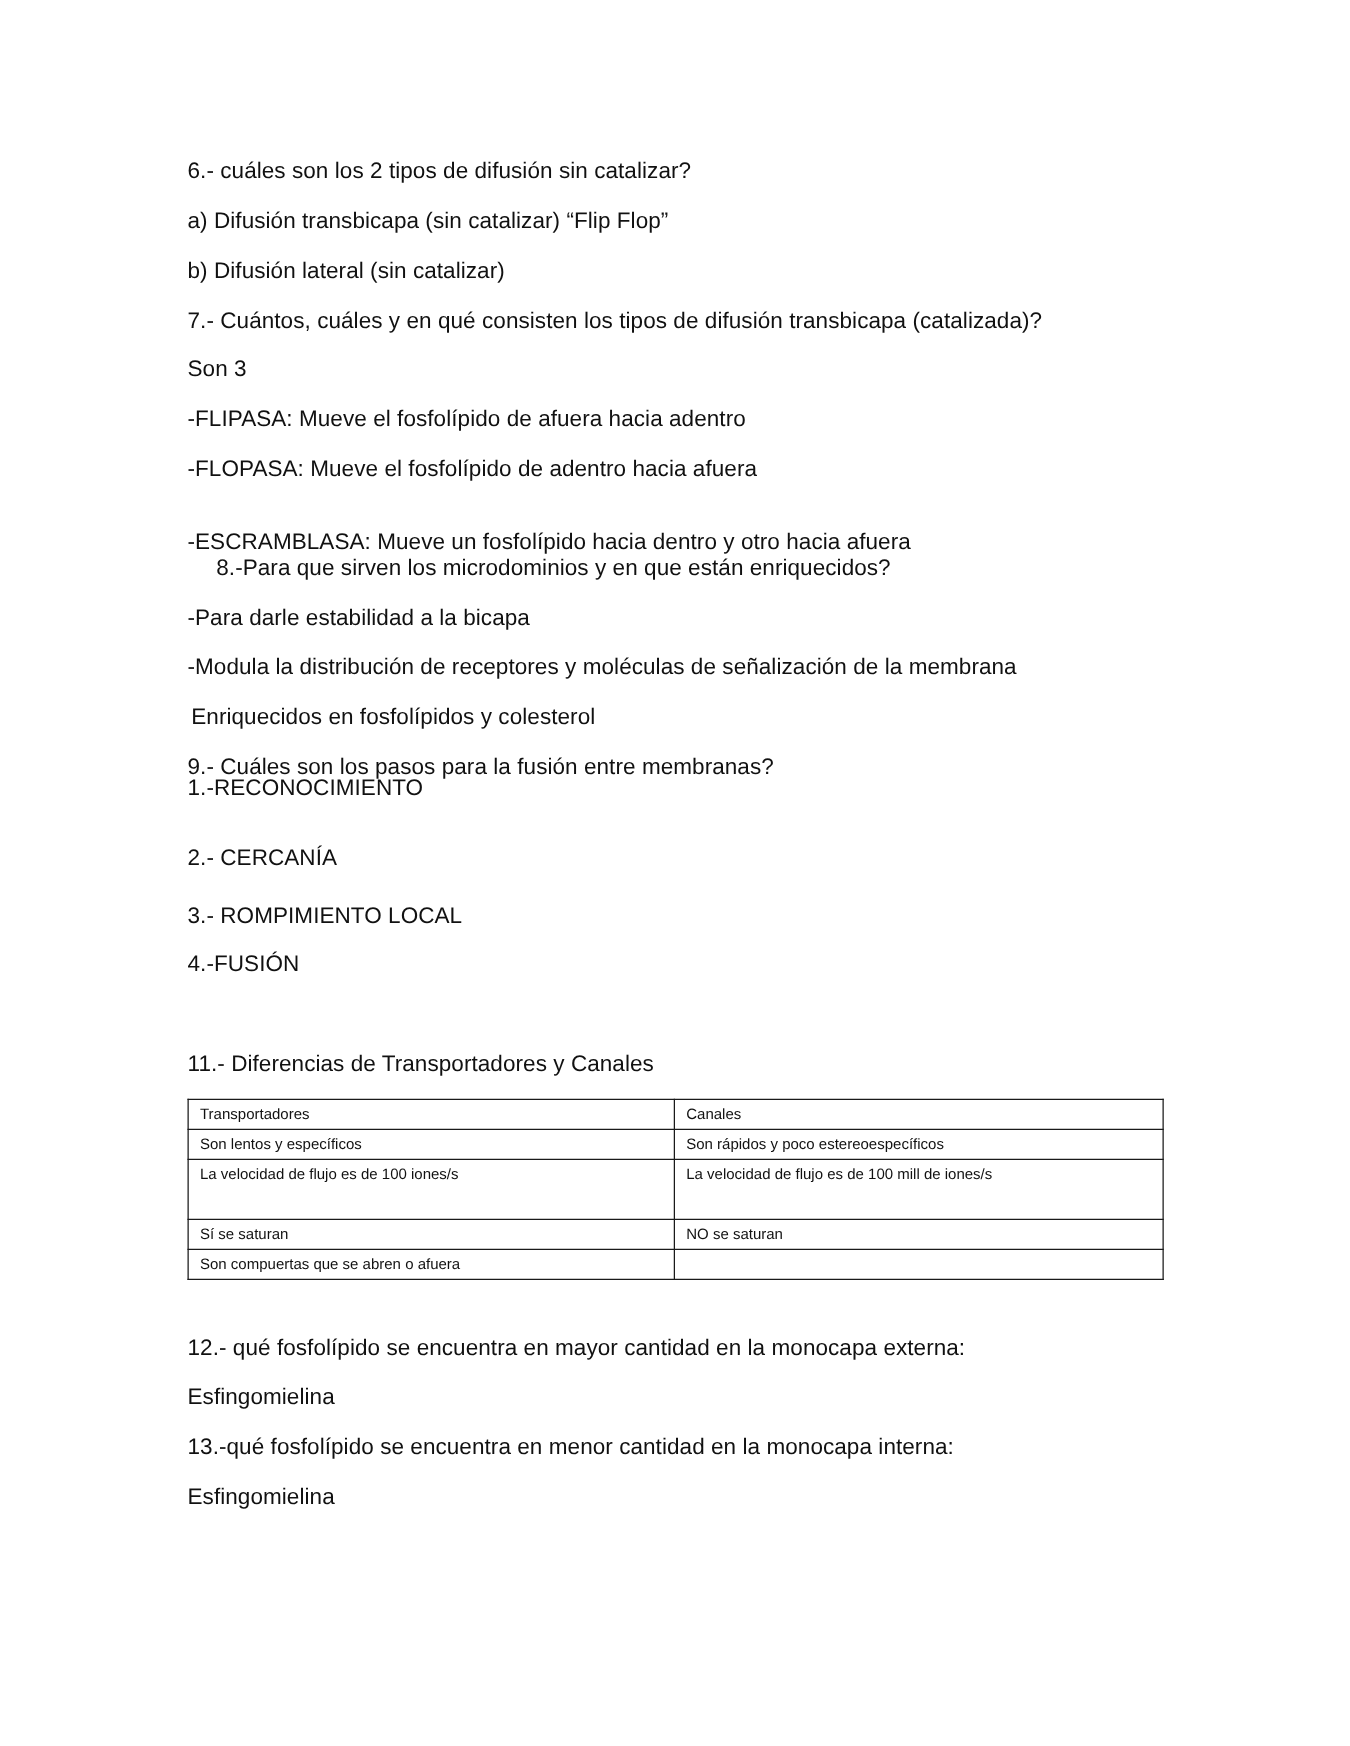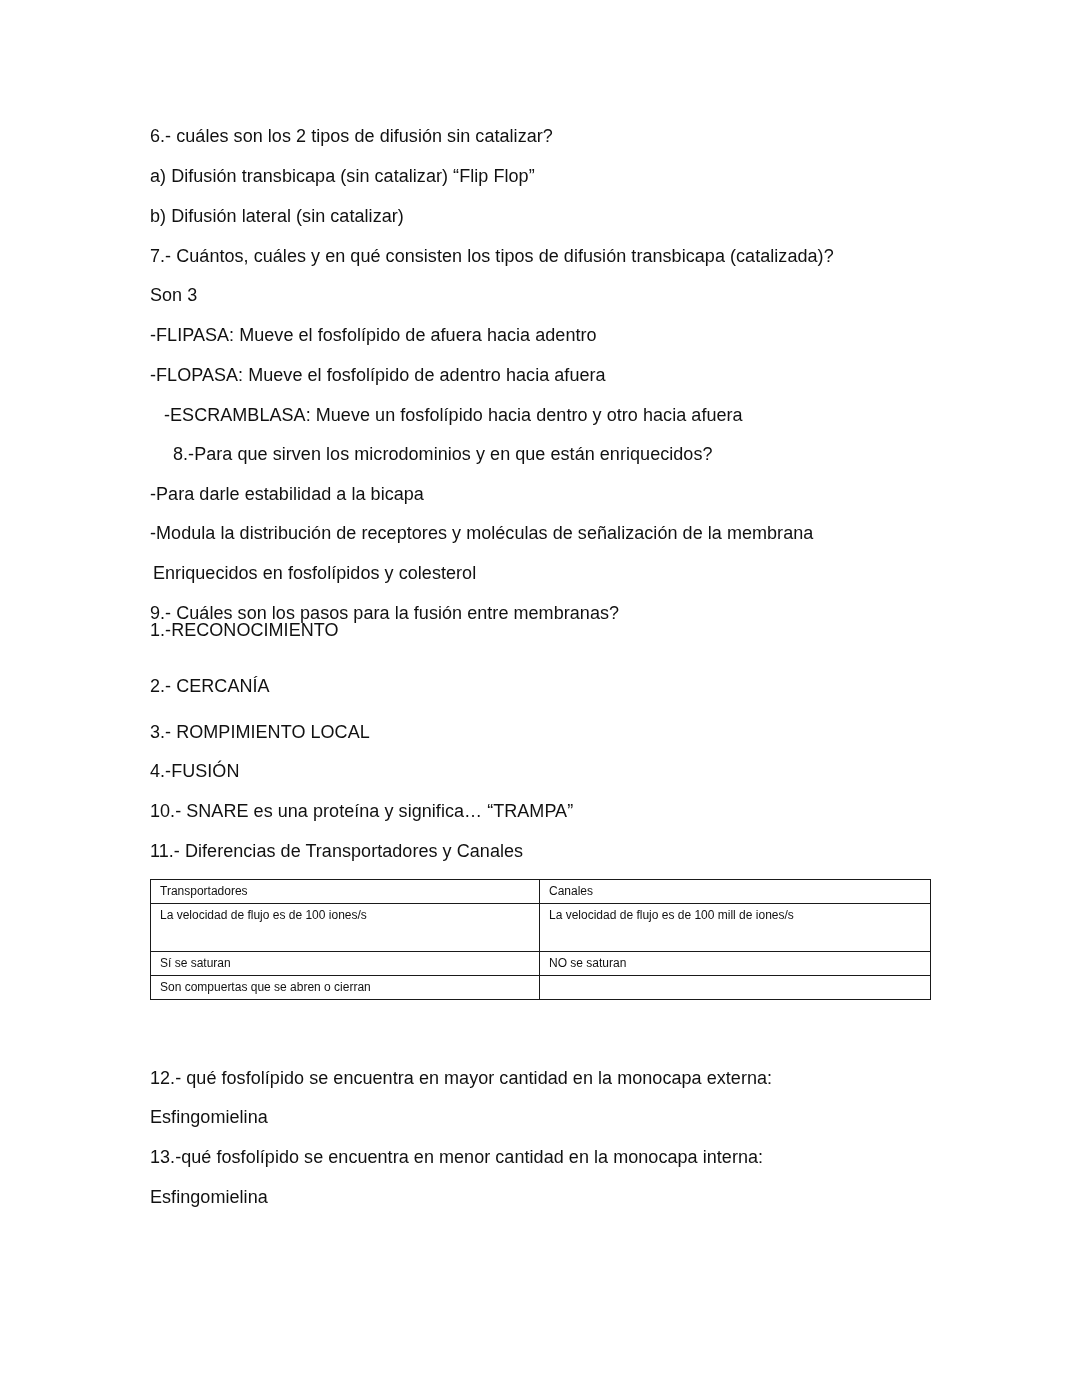--- a/index.html
+++ b/index.html
@@ -60,57 +60,60 @@
 <div class="page">
 
   <div class="line" style="top:125px;">6.- cuáles son los 2 tipos de difusión sin catalizar?</div>
   <div class="line" style="top:165px;">a) Difusión transbicapa (sin catalizar) “Flip Flop”</div>
   <div class="line" style="top:205px;">b) Difusión lateral (sin catalizar)</div>
 
   <div class="line" style="top:245px;">7.- Cuántos, cuáles y en qué consisten los tipos de difusión transbicapa (catalizada)?</div>
   <div class="line" style="top:284px;">Son 3</div>
   <div class="line" style="top:324px;">-FLIPASA: Mueve el fosfolípido de afuera hacia adentro</div>
   <div class="line" style="top:364px;">-FLOPASA: Mueve el fosfolípido de adentro hacia afuera</div>
-  <div class="line" style="top:404px;margin-left:14px;">-ESCRAMBLASA: Mueve un fosfolípido hacia dentro y otro hacia afuera</div>
+  <div class="line" style="top:422px;">-ESCRAMBLASA: Mueve un fosfolípido hacia dentro y otro hacia afuera</div>
 
   <div class="line" style="top:443px;margin-left:23px;">8.-Para que sirven los microdominios y en que están enriquecidos?</div>
   <div class="line" style="top:483px;">-Para darle estabilidad a la bicapa</div>
   <div class="line" style="top:522px;">-Modula la distribución de receptores y moléculas de señalización de la membrana</div>
   <div class="line indent1" style="top:562px;">Enriquecidos en fosfolípidos y colesterol</div>
 
   <div class="line" style="top:602px;">9.- Cuáles son los pasos para la fusión entre membranas?</div>
   <div class="line" style="top:619px;">1.-RECONOCIMIENTO</div>
   <div class="line" style="top:675px;">2.- CERCANÍA</div>
   <div class="line" style="top:721px;">3.- ROMPIMIENTO LOCAL</div>
   <div class="line" style="top:760px;">4.-FUSIÓN</div>
 
-  <div class="line" style="top:800px;">10.- SNARE es una proteína y significa… “TRAMPA”</div>
 
   <div class="line" style="top:840px;">11.- Diferencias de Transportadores y Canales</div>
 
   <table class="compare">
     <colgroup>
         <col class="c1">
         <col class="c2">
       </colgroup>
     <tbody>
         <tr>
       <td>Transportadores</td>
       <td>Canales</td>
     </tr>
+    <tr>
+      <td>Son lentos y específicos</td>
+      <td>Son rápidos y poco estereoespecíficos</td>
+    </tr>
     <tr class="tall">
       <td>La velocidad de flujo es de 100 iones/s</td>
       <td>La velocidad de flujo es de 100 mill de iones/s</td>
     </tr>
     <tr>
       <td>Sí se saturan</td>
       <td>NO se saturan</td>
     </tr>
     <tr>
-      <td>Son compuertas que se abren o cierran</td>
+      <td>Son compuertas que se abren o afuera</td>
       <td></td>
     </tr>
   </tbody>
     </table>
 
   <div class="line" style="top:1067px;">12.- qué fosfolípido se encuentra en mayor cantidad en la monocapa externa:</div>
   <div class="line" style="top:1106px;">Esfingomielina</div>
 
   <div class="line" style="top:1146px;">13.-qué fosfolípido se encuentra en menor cantidad en la monocapa interna:</div>
   <div class="line" style="top:1186px;">Esfingomielina</div>

